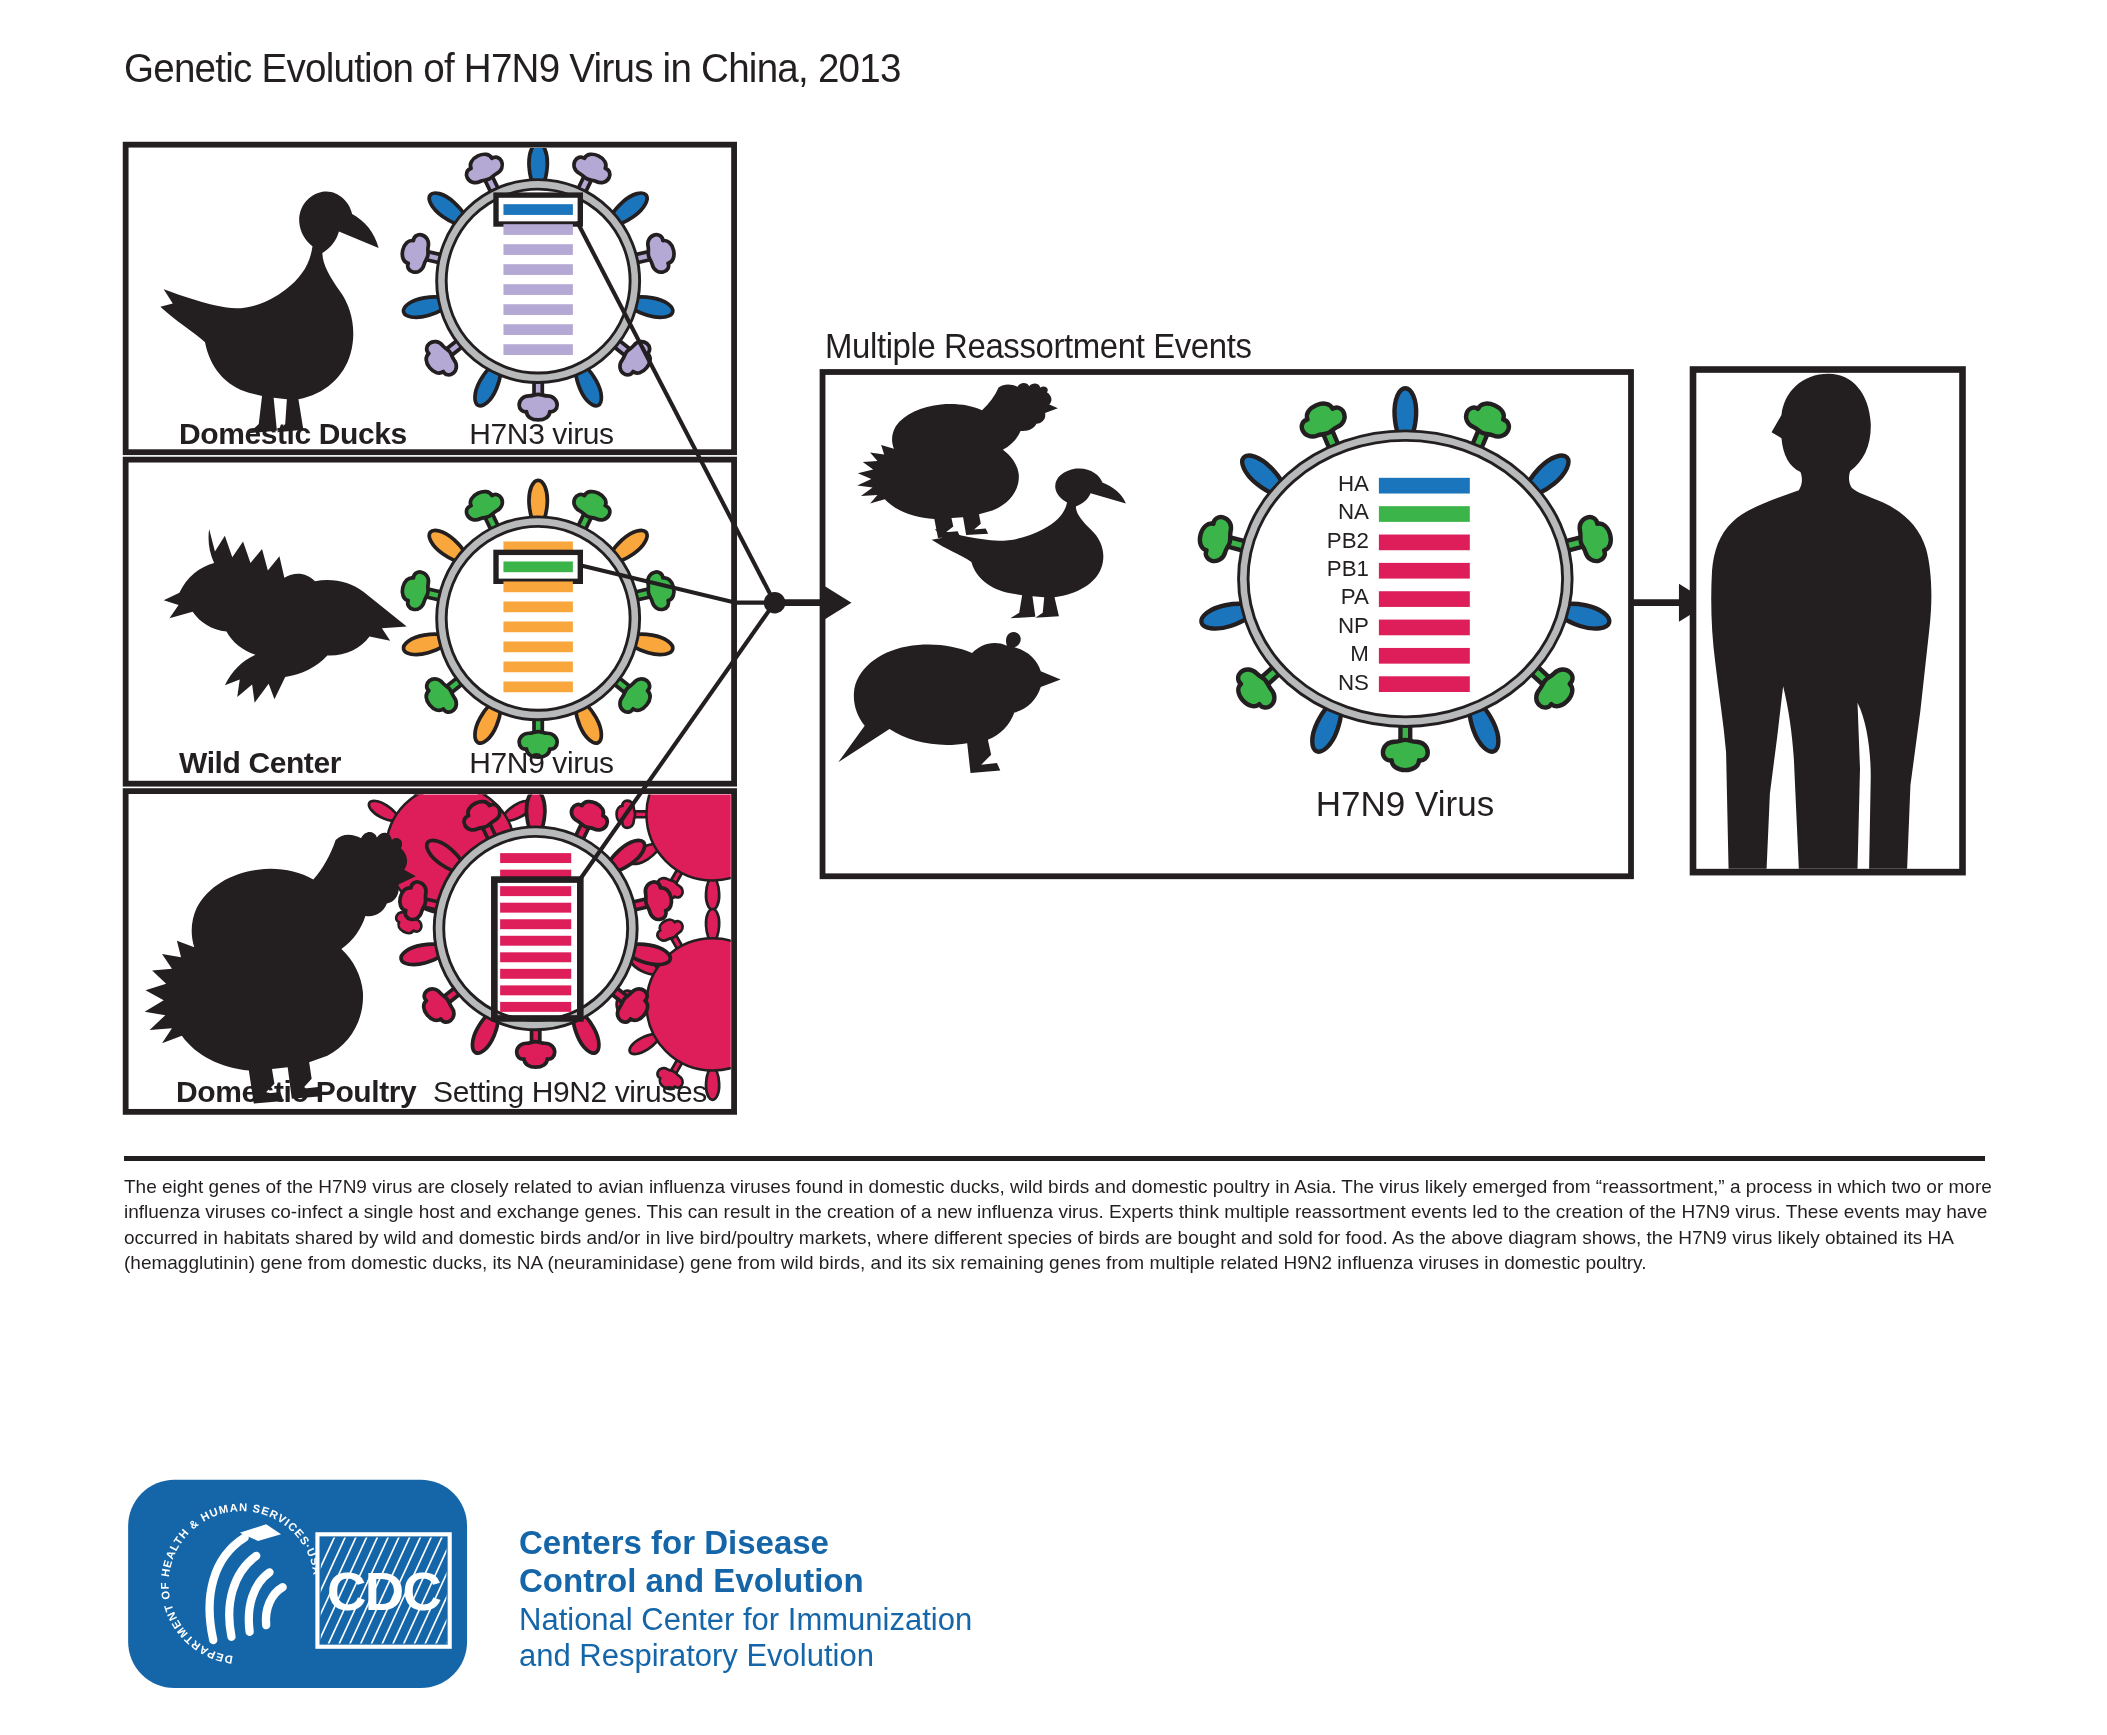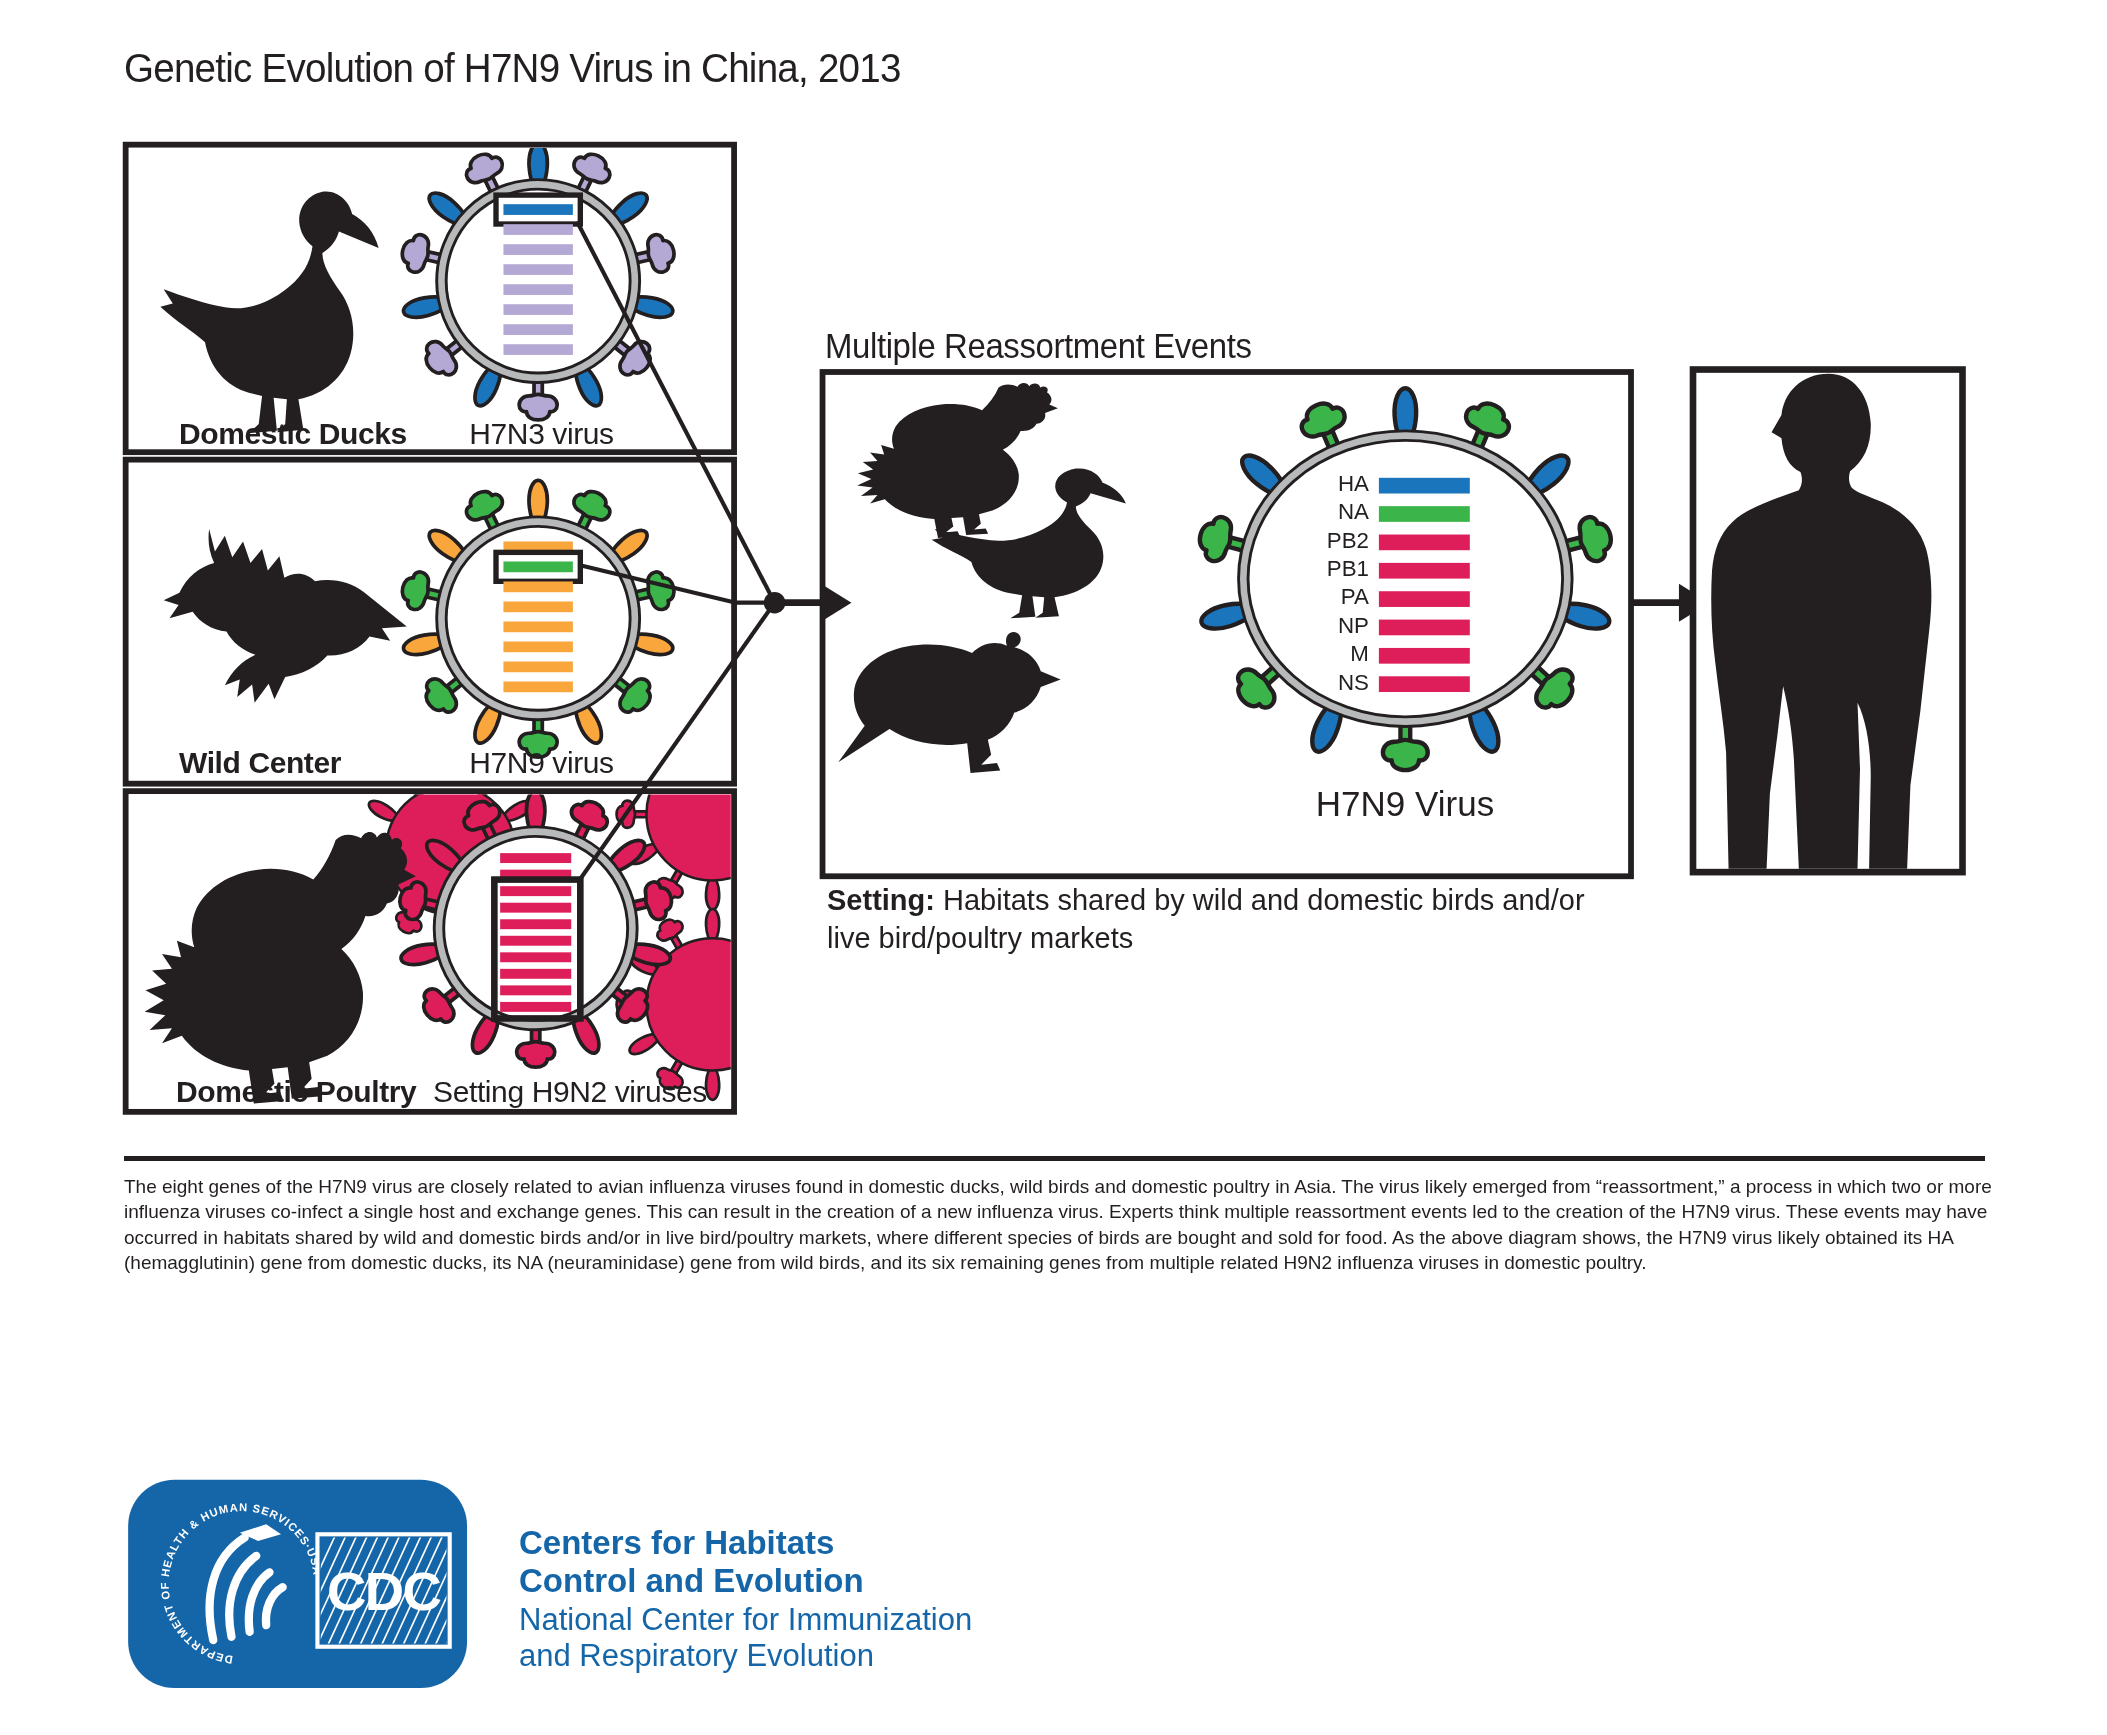--- a/index.html
+++ b/index.html
@@ -308,23 +308,22 @@
 
   <div class="txt panel-host" style="left:135px;top:746px;">Wild Center</div>
   <div class="txt panel-virus" style="left:459px;top:746px;width:165px;">H7N9 virus</div>
 
   <div class="txt panel-host" style="left:132px;top:1075px;">Domestic Poultry</div>
   <div class="txt panel-virus" style="left:409px;top:1075px;width:322px;">Setting H9N2 viruses</div>
 
   <div class="txt heading">Multiple Reassortment Events</div>
   <div class="txt central-label">H7N9 Virus</div>
 
-  <div class="txt setting"><b>Setting:</b><span> Habitats shared by wild and domestic birds and/or live bird/poultry markets</span></div>
 
   <div class="rule"></div>
   <div class="txt para">The eight genes of the H7N9 virus are closely related to avian influenza viruses found in domestic ducks, wild birds and domestic poultry in Asia. The virus likely emerged from “reassortment,” a process in which two or more influenza viruses co-infect a single host and exchange genes. This can result in the creation of a new influenza virus. Experts think multiple reassortment events led to the creation of the H7N9 virus. These events may have occurred in habitats shared by wild and domestic birds and/or in live bird/poultry markets, where different species of birds are bought and sold for food. As the above diagram shows, the H7N9 virus likely obtained its HA (hemagglutinin) gene from domestic ducks, its NA (neuraminidase) gene from wild birds, and its six remaining genes from multiple related H9N2 influenza viruses in domestic poultry.</div>
 
-  <div class="txt org1">Centers for Habitats</div>
+  <div class="txt org1">Centers for Disease</div>
   <div class="txt org2">Control and Evolution</div>
   <div class="txt org3">National Center for Immunization</div>
   <div class="txt org4">and Respiratory Evolution</div>
 </div>
 
 
 </body></html>

